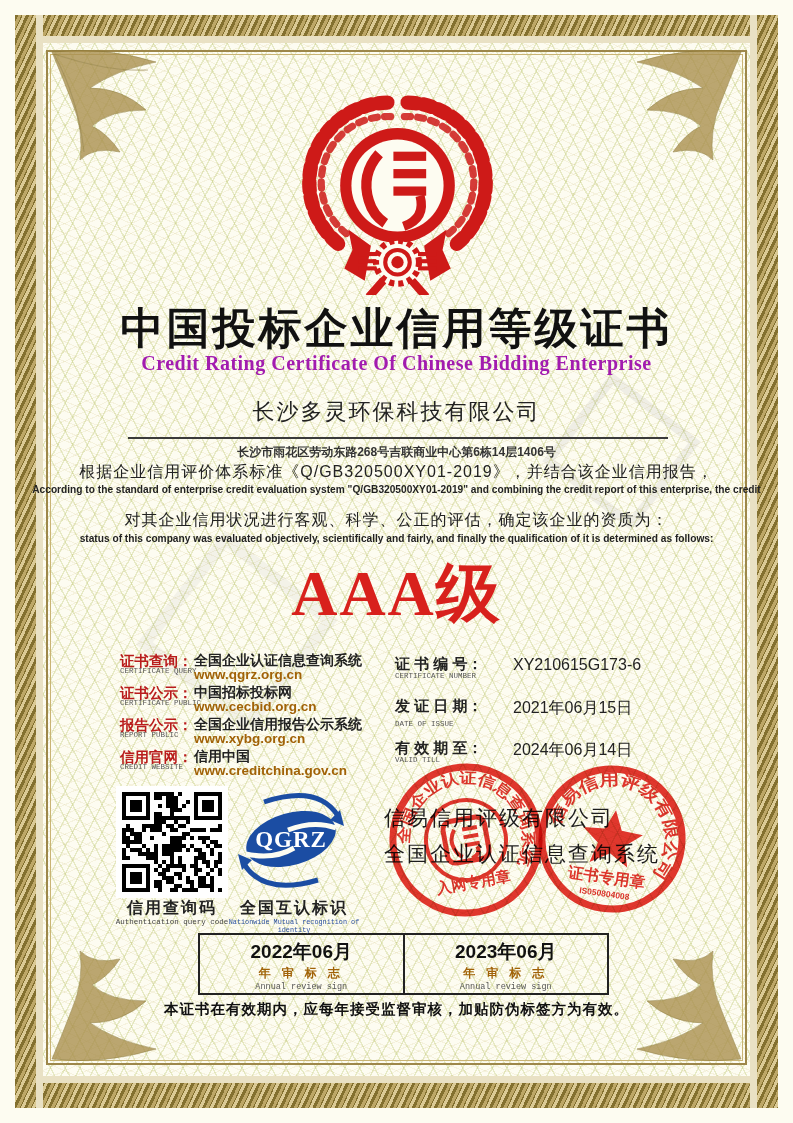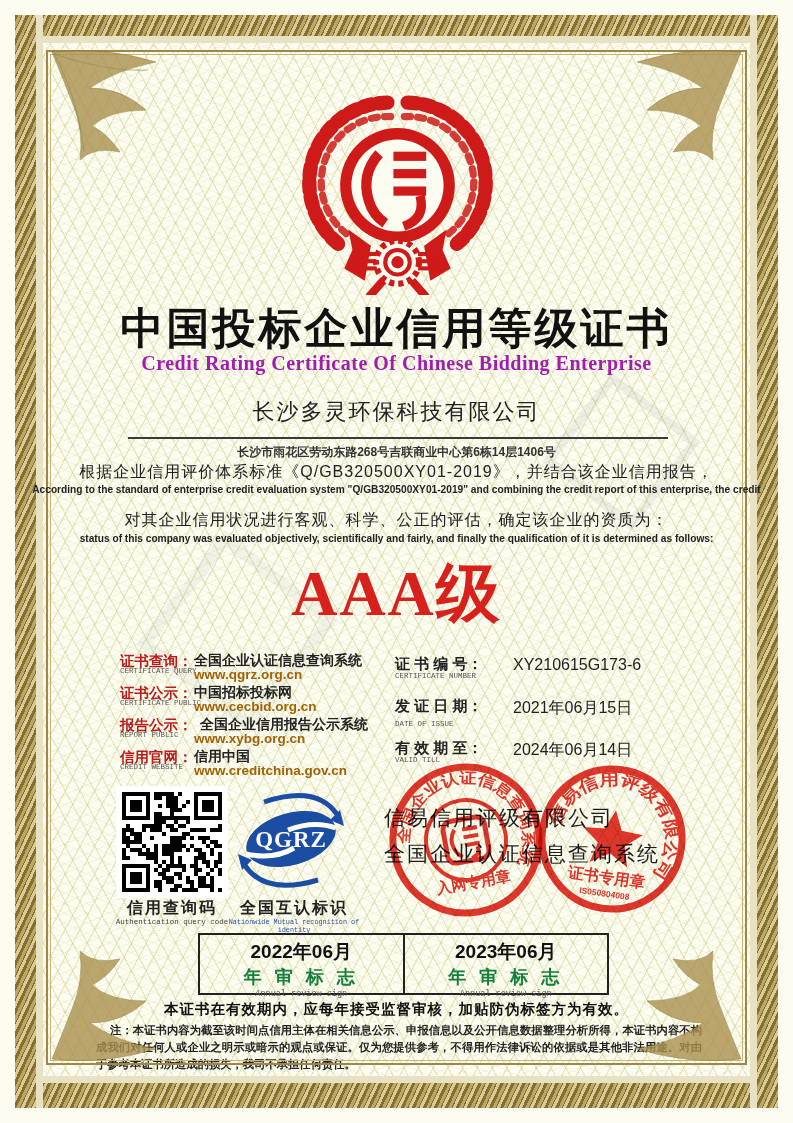--- a/index.html
+++ b/index.html
@@ -63,21 +63,21 @@
   .badge-lab-en{font-size:7.5px;font-family:"Liberation Mono","DejaVu Sans Mono",monospace;}
   
   .stamp{position:absolute;z-index:4;mix-blend-mode:multiply;opacity:.93;}
   .overlay-line{position:absolute;z-index:5;mix-blend-mode:multiply;color:#1c1c1c;
      font-size:21px;font-weight:500;letter-spacing:2px;white-space:nowrap;}
   
   .review-box{left:198px;top:933px;width:407px;height:58px;border:2px solid #222;display:flex;}
   .review-cell{flex:1;text-align:center;padding-top:4px;}
   .review-cell + .review-cell{border-left:2px solid #222;}
   .rv-date{font-size:19px;font-weight:bold;color:#111;}
-  .rv-cn{font-size:18px;font-weight:bold;color:#15803d;letter-spacing:4px;}
+  .rv-cn{font-size:12px;font-weight:bold;color:#a16207;letter-spacing:4px;font-family:Liberation Serif, serif;}
   .rv-en{font-size:8.5px;font-family:"Liberation Mono","DejaVu Sans Mono",monospace;color:#555;}
   .notice{top:1000px;font-size:14.5px;font-weight:bold;color:#111;letter-spacing:1px;}
   .note{left:96px;top:1022px;width:606px;font-size:11.3px;font-weight:600;color:#222;
         line-height:1.5;text-align:justify;text-indent:14px;}
 </style>
 </head>
 <body>
 
 <div class="page">
   <div class="mesh"></div>
@@ -159,21 +159,21 @@
     </div>
     <div class="info-row" style="left:120px;top:684px">
       <div class="lab-cn" style="position:absolute">证书公示：</div>
       <div class="lab-en" style="position:absolute;top:15px">CERTIFICATE PUBLIC</div>
       <div class="val" style="position:absolute;left:74px">中国招标投标网</div>
       <div class="url" style="position:absolute;left:74px;top:15px">www.cecbid.org.cn</div>
     </div>
     <div class="info-row" style="left:120px;top:716px">
       <div class="lab-cn" style="position:absolute">报告公示：</div>
       <div class="lab-en" style="position:absolute;top:15px">REPORT PUBLIC</div>
-      <div class="val" style="position:absolute;left:80px">全国企业信用报告公示系统</div>
+      <div class="val" style="position:absolute;left:74px">全国企业信用报告公示系统</div>
       <div class="url" style="position:absolute;left:74px;top:15px">www.xybg.org.cn</div>
     </div>
     <div class="info-row" style="left:120px;top:748px">
       <div class="lab-cn" style="position:absolute">信用官网：</div>
       <div class="lab-en" style="position:absolute;top:15px">CREDIT WEBSITE</div>
       <div class="val" style="position:absolute;left:74px">信用中国</div>
       <div class="url" style="position:absolute;left:74px;top:15px">www.creditchina.gov.cn</div>
     </div>
 
     <div class="info-row" style="left:395px;top:655px">
@@ -482,14 +482,13 @@
       <div class="rv-en">Annual review sign</div>
     </div>
     <div class="review-cell">
       <div class="rv-date">2023年06月</div>
       <div class="rv-cn">年 审 标 志</div>
       <div class="rv-en">Annual review sign</div>
     </div>
   </div>
 
   <div class="abs ctr notice">本证书在有效期内，应每年接受监督审核，加贴防伪标签方为有效。</div>
-  <div class="abs note">注：本证书内容为截至该时间点信用主体在相关信息公示、申报信息以及公开信息数据整理分析所得，本证书内容不构成我们对任何人或企业之明示或暗示的观点或保证。仅为您提供参考，不得用作法律诉讼的依据或是其他非法用途。对由于参考本证书所造成的损失，我司不承担任何责任。</div>
 </div>
 
 </body></html>

